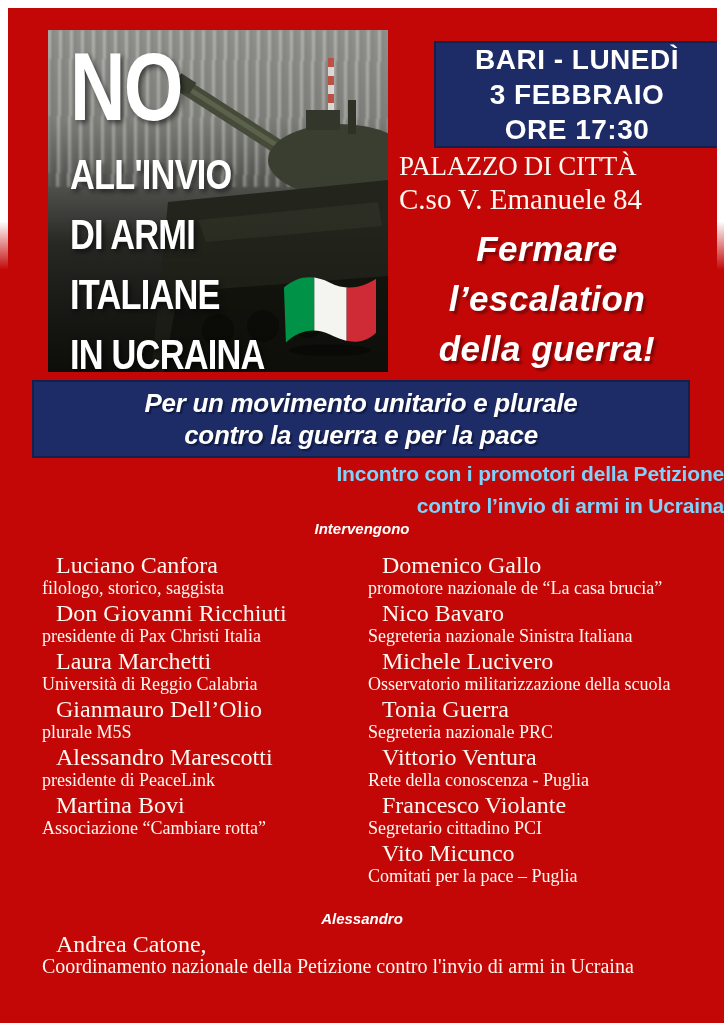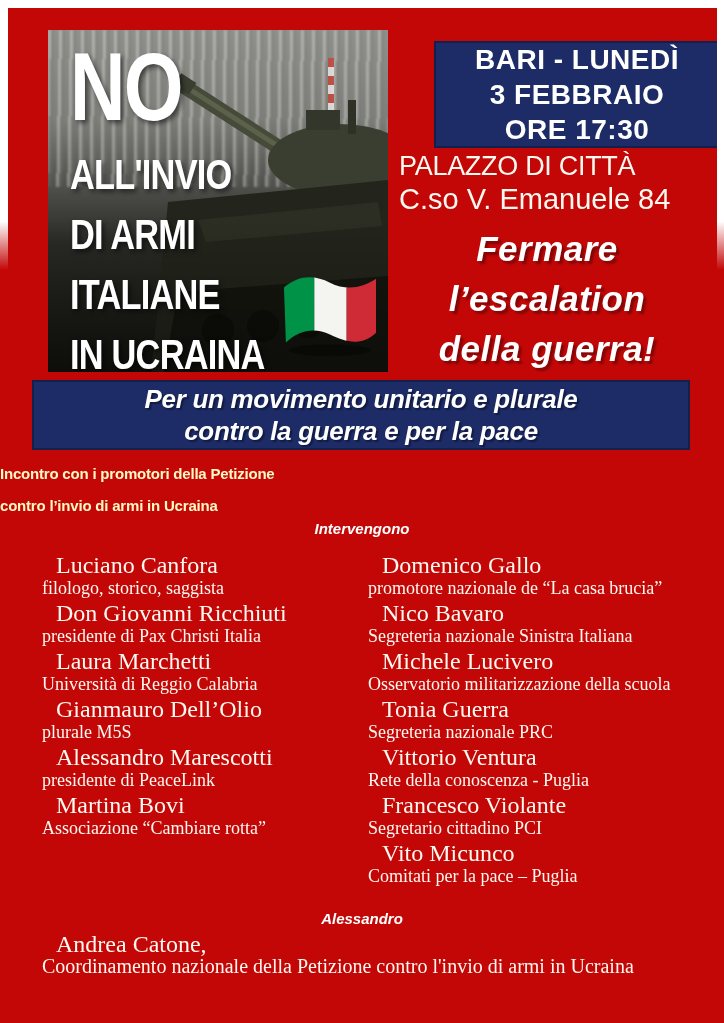--- a/index.html
+++ b/index.html
@@ -54,42 +54,42 @@
   
   .event-box{
     position:absolute;left:400px;top:41px;width:286px;height:107px;
     background:#1d2b66;border:2px solid #13204e;box-sizing:border-box;
     display:flex;flex-direction:column;align-items:center;justify-content:center;
     color:#fff;font-weight:bold;font-size:28px;line-height:35px;letter-spacing:.5px;
     text-align:center;
     margin-left:34px;
   }
   .venue{position:absolute;left:399px;top:150px;width:320px;color:#fdf8f0;
-    font-family:Liberation Sans, sans-serif;}
+    font-family:Liberation Serif, serif;}
   .venue-name{font-size:27px;line-height:33px;letter-spacing:-.3px;}
   .venue-address{font-size:29px;line-height:32px;}
 
   .slogan{
     position:absolute;left:392px;top:224px;width:310px;text-align:center;
     color:#fff;font-style:italic;font-weight:bold;font-size:35px;line-height:50px;
     text-shadow:3px 3px 2px rgba(92,6,6,.6);letter-spacing:.5px;
   }
 
   
   .banner{
-    position:absolute;left:32px;top:380px;width:658px;height:70px;
+    position:absolute;left:32px;top:380px;width:658px;height:78px;
     background:#1d2b66;border:2px solid #13204e;box-sizing:border-box;
     display:flex;flex-direction:column;align-items:center;justify-content:center;
     color:#fff;font-style:italic;font-weight:bold;font-size:26px;line-height:32px;
     letter-spacing:-.3px;text-shadow:2px 2px 1px rgba(10,16,44,.55);
   }
 
   .subtitle{
-    position:absolute;left:0;top:458px;width:724px;text-align:left;
-    color:#fef9c3;font-weight:bold;font-size:15px;line-height:32px;letter-spacing:-.2px;
+    position:absolute;left:0;top:458px;width:724px;text-align:right;
+    color:#7dd3fc;font-weight:bold;font-size:21px;line-height:32px;letter-spacing:-.2px;
   }
 
   .sec-heading{
     position:absolute;left:0;width:724px;text-align:center;color:#fff;
     font-style:italic;font-weight:bold;font-size:15px;
   }
   .h-intervengono{top:520px;}
   .h-introduce{top:910px;}
 
   

